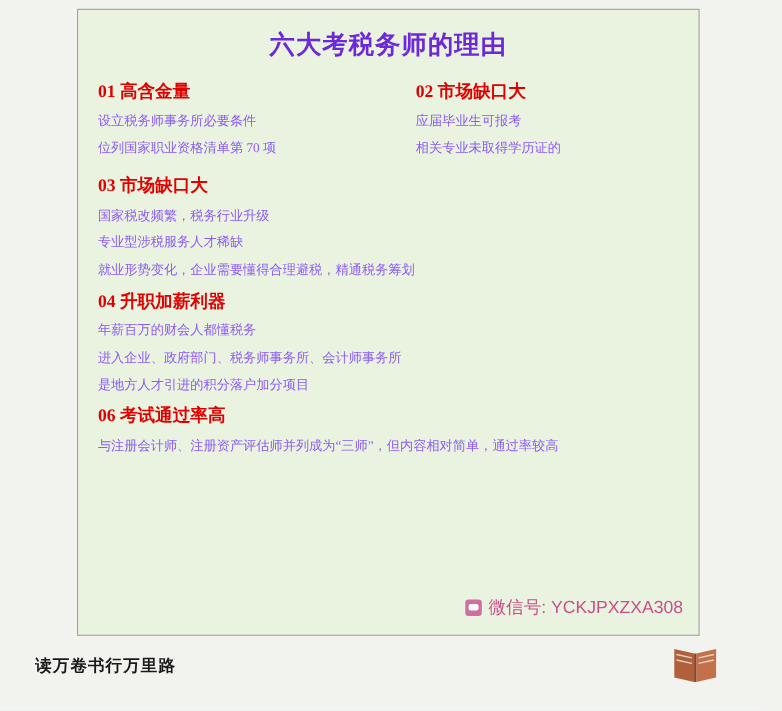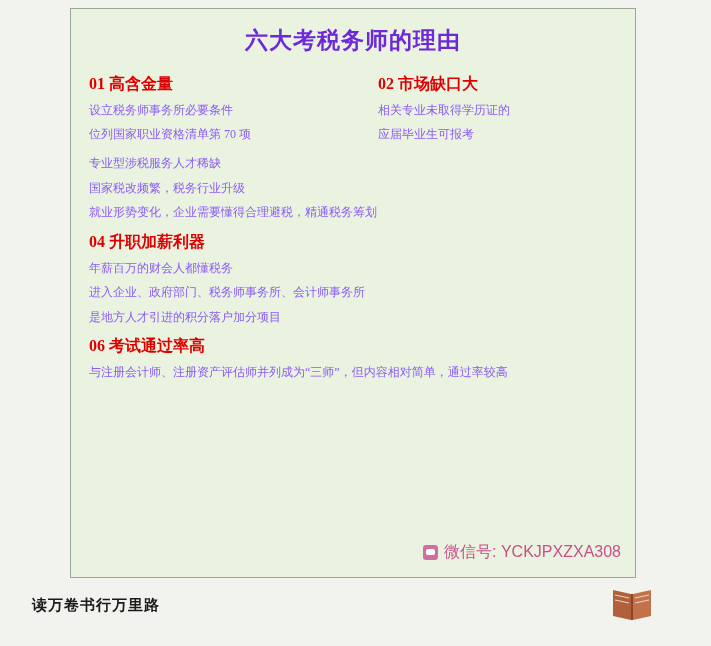--- a/index.html
+++ b/index.html
@@ -138,28 +138,31 @@
         <div class="head">
           <span class="num">01</span><span>高含金量</span>
         </div>
         <div class="line">设立税务师事务所必要条件</div>
         <div class="line">位列国家职业资格清单第 70 项</div>
       </div>
       <div class="col right">
         <div class="head">
           <span class="num">02</span><span>市场缺口大</span>
         </div>
+        <div class="line">应届毕业生可报考</div>
         <div class="line">相关专业未取得学历证的</div>
-        <div class="line">应届毕业生可报考</div>
-      </div>
-    </div>
-
-    <div>
+      </div>
+    </div>
+
+    <div>
+      <div class="head">
+        <span class="num">03</span><span>市场缺口大</span>
+      </div>
+      <div class="line">国家税改频繁，税务行业升级</div>
       <div class="line">专业型涉税服务人才稀缺</div>
-      <div class="line">国家税改频繁，税务行业升级</div>
       <div class="line">就业形势变化，企业需要懂得合理避税，精通税务筹划</div>
     </div>
 
     <div>
       <div class="head">
         <span class="num">04</span><span>升职加薪利器</span>
       </div>
       <div class="line">年薪百万的财会人都懂税务</div>
       <div class="line">进入企业、政府部门、税务师事务所、会计师事务所</div>
     </div>

